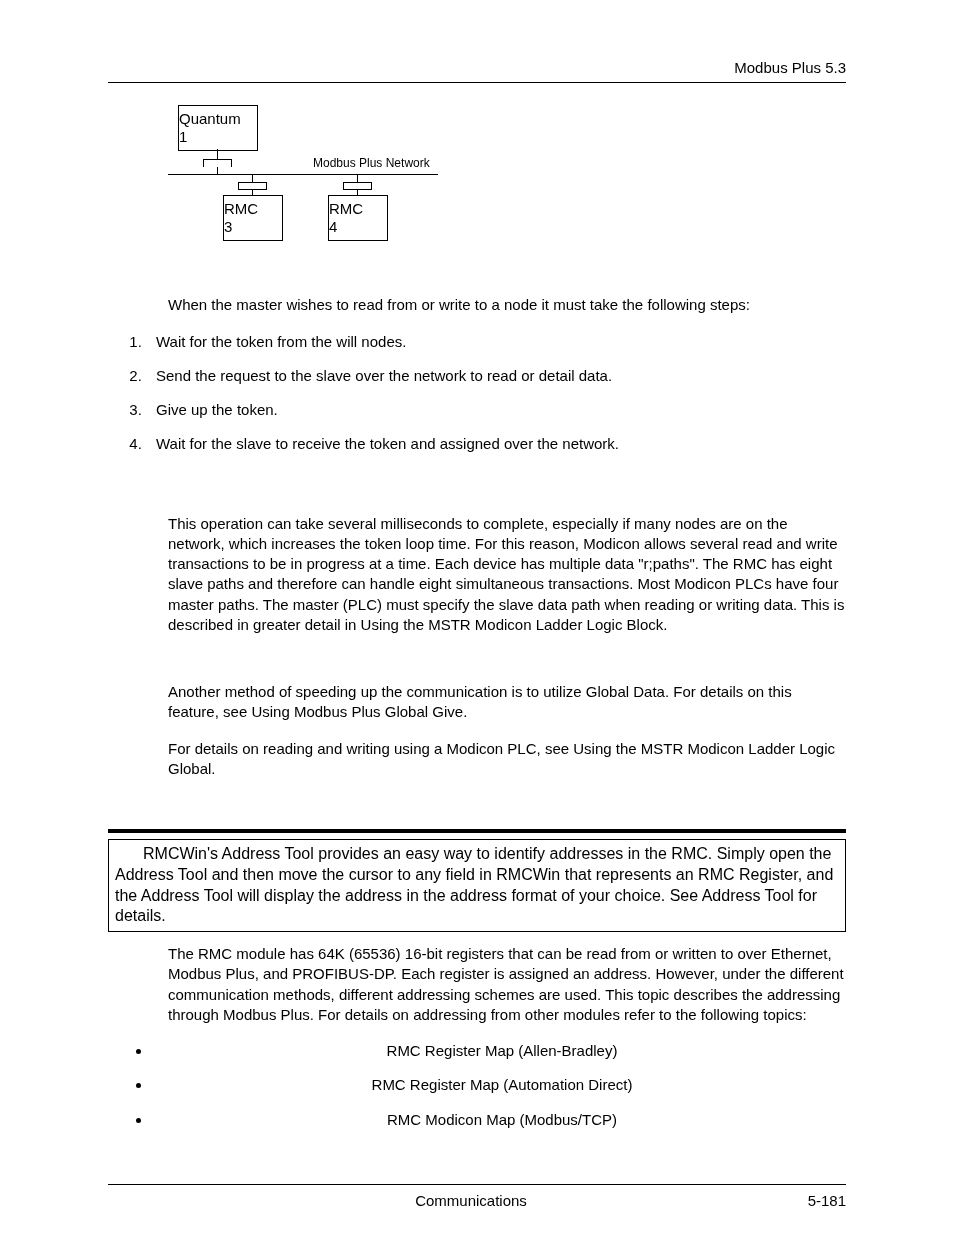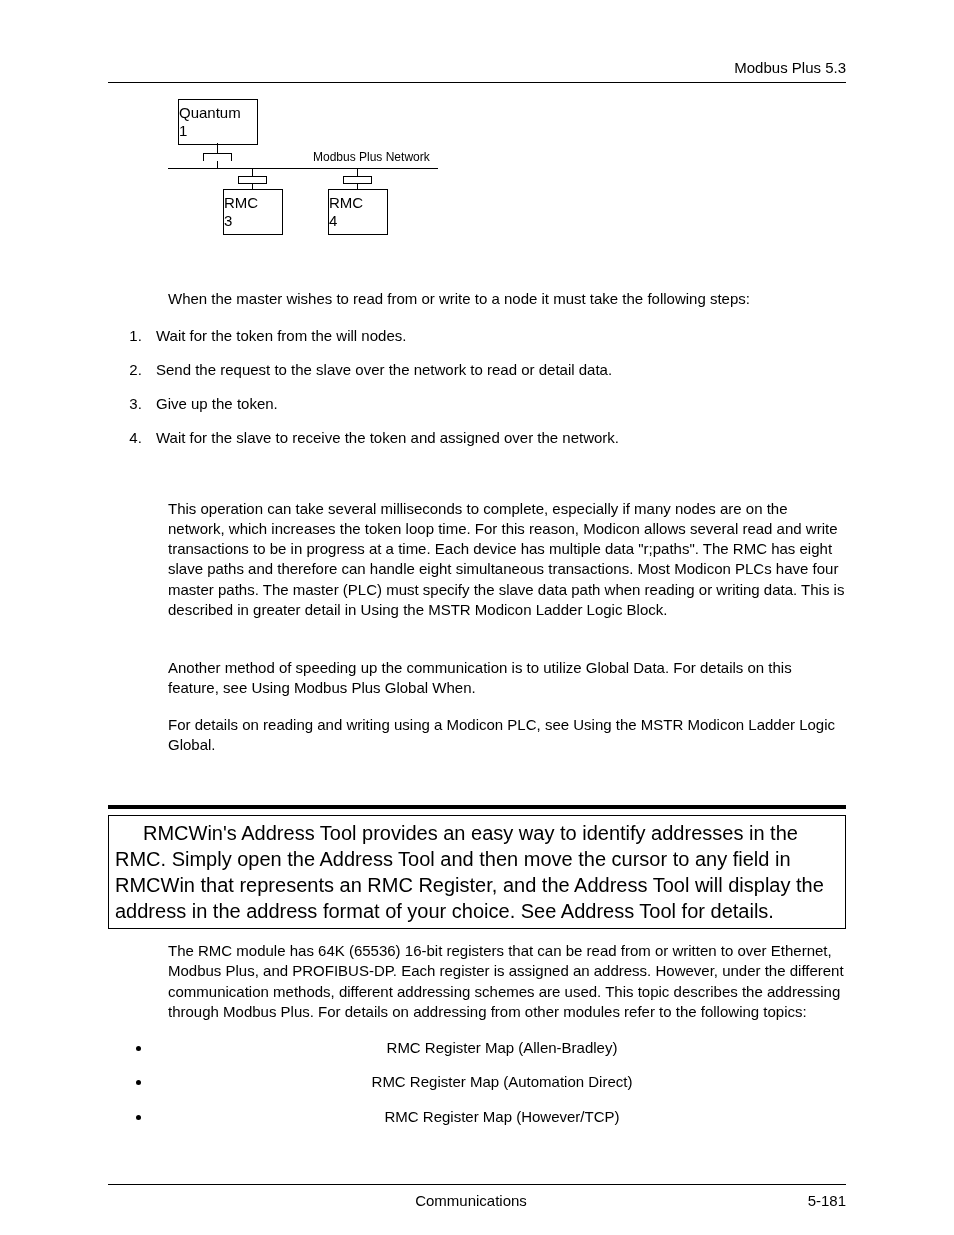--- a/index.html
+++ b/index.html
@@ -15,21 +15,21 @@
     width: 954px;
     height: 1235px;
     position: relative;
     box-sizing: border-box;
     padding: 58px 108px 0 108px;
   }
   .header-line {
     border-bottom: 1px solid #000;
     text-align: right;
     padding-bottom: 4px;
-    margin-bottom: 16px;
+    margin-bottom: 22px;
   }
   .diagram {
     margin-left: 60px;
     margin-bottom: 30px;
     height: 160px;
     position: relative;
   }
   .box {
     position: absolute;
     border: 1px solid #000;
@@ -54,21 +54,21 @@
   }
   .vline {
     position: absolute;
     width: 1px;
     background: #000;
   }
   .indent {
     margin-left: 60px;
     margin-right: 0;
   }
-  p.indent { margin-top: 0; margin-bottom: 16px; }
+  p.indent { margin-top: 9px; margin-bottom: 16px; }
   ol.steps {
     margin: 0 0 28px 0;
     padding-left: 38px;
   }
   ol.steps li {
     padding-left: 10px;
     margin-bottom: 14px;
   }
   ul.bullets {
     list-style: disc;
@@ -82,21 +82,21 @@
   }
   .thick-hr {
     border: 0;
     border-top: 4px solid #000;
     margin: 50px 0 6px 0;
   }
   .tipbox {
     border: 1px solid #000;
     padding: 4px 6px 4px 6px;
     margin-bottom: 12px;
-    font-size: 20px;
+    font-size: 16px;
     line-height: 1.3;
   }
   .tipbox .firstline { display: block; text-indent: 28px; }
   .footer {
     position: absolute;
     bottom: 44px;
     left: 108px;
     right: 108px;
     border-top: 1px solid #000;
     padding-top: 6px;
@@ -173,36 +173,36 @@
     <li>Give up the token.</li>
     <li>Wait for the slave to receive the token and assigned over the network.</li>
   </ol>
 
   <div class="spacer"></div>
 
   <p class="indent">This operation can take several milliseconds to complete, especially if many nodes are on the network, which increases the token loop time. For this reason, Modicon allows several read and write transactions to be in progress at a time. Each device has multiple data "r;paths". The RMC has eight slave paths and therefore can handle eight simultaneous transactions. Most Modicon PLCs have four master paths. The master (PLC) must specify the slave data path when reading or writing data. This is described in greater detail in Using the MSTR Modicon Ladder Logic Block.</p>
 
   <div class="spacer"></div>
 
-  <p class="indent">Another method of speeding up the communication is to utilize Global Data. For details on this feature, see Using Modbus Plus Global When.</p>
+  <p class="indent">Another method of speeding up the communication is to utilize Global Data. For details on this feature, see Using Modbus Plus Global Give.</p>
 
   <p class="indent">For details on reading and writing using a Modicon PLC, see Using the MSTR Modicon Ladder Logic Global.</p>
 
   <hr class="thick-hr">
 
   <div class="tipbox">
     <span class="firstline">RMCWin's Address Tool provides an easy way to identify addresses in the RMC. Simply open the Address Tool and then move the cursor to any field in RMCWin that represents an RMC Register, and the Address Tool will display the address in the address format of your choice. See Address Tool for details.</span>
   </div>
 
   <p class="indent">The RMC module has 64K (65536) 16-bit registers that can be read from or written to over Ethernet, Modbus Plus, and PROFIBUS-DP. Each register is assigned an address. However, under the different communication methods, different addressing schemes are used. This topic describes the addressing through Modbus Plus. For details on addressing from other modules refer to the following topics:</p>
 
   <ul class="bullets">
     <li>RMC Register Map (Allen-Bradley)</li>
     <li>RMC Register Map (Automation Direct)</li>
-    <li>RMC Register Map (However/TCP)</li>
+    <li>RMC Modicon Map (Modbus/TCP)</li>
   </ul>
 
   <div class="footer">
     <span class="footer-center">Communications</span>
     <span class="footer-right">5-181</span>
   </div>
 
 </div>
 
 </body></html>

